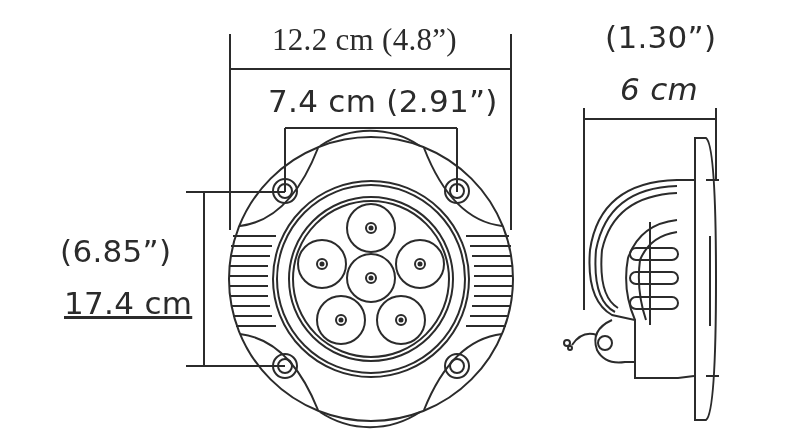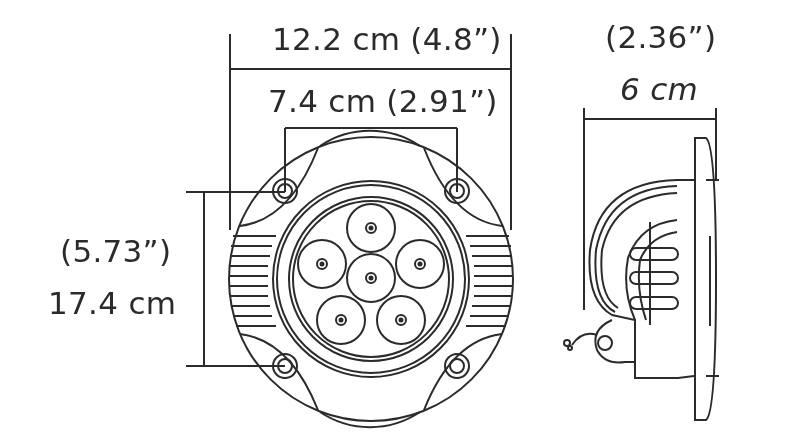--- a/index.html
+++ b/index.html
@@ -124,18 +124,18 @@
     <rect x="630" y="297" width="48" height="12" rx="6"></rect>
     <line x1="650" y1="222" x2="650" y2="325"></line>
     <path d="M 612 320 Q 590 330 597 350 Q 605 365 625 362 L 635 362"></path>
     <circle cx="605" cy="343" r="7"></circle>
     <path d="M 597 335 Q 582 330 572 345"></path>
     <circle cx="567" cy="343" r="3"></circle>
     <circle cx="570" cy="348" r="2"></circle>
   </g>
 </svg>
 
-<div class="label" style="left:272px; top:24px;">12.2 cm (4.8”)</div>
+<div class="label" style="left:272px; top:24px;font-family:Liberation Serif, serif;">12.2 cm (4.8”)</div>
 <div class="label" style="left:268px; top:86px;text-align:center;">7.4 cm (2.91”)</div>
-<div class="label" style="left:60px; top:236px;">(5.73”)</div>
-<div class="label" style="left:48px; top:288px;">17.4 cm</div>
-<div class="label" style="left:605px; top:22px;">(2.36”)</div>
+<div class="label" style="left:60px; top:236px;">(6.85”)</div>
+<div class="label" style="left:64px; top:288px;text-decoration:underline;">17.4 cm</div>
+<div class="label" style="left:605px; top:22px;">(1.30”)</div>
 <div class="label" style="left:620px; top:74px;font-style:italic;">6 cm</div>
 
 </body></html>

